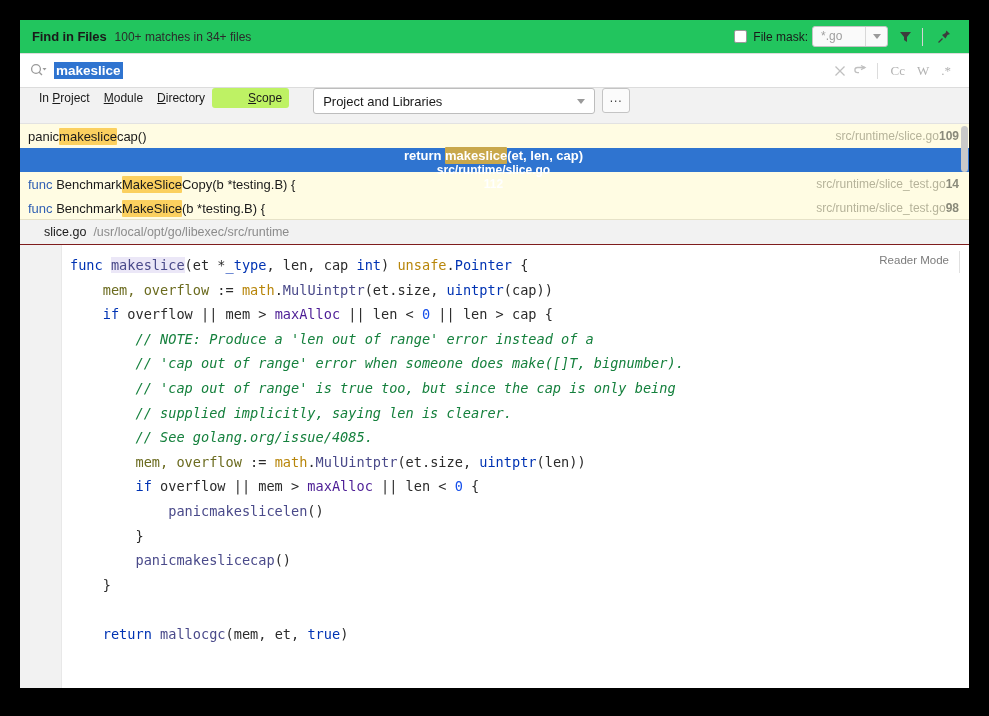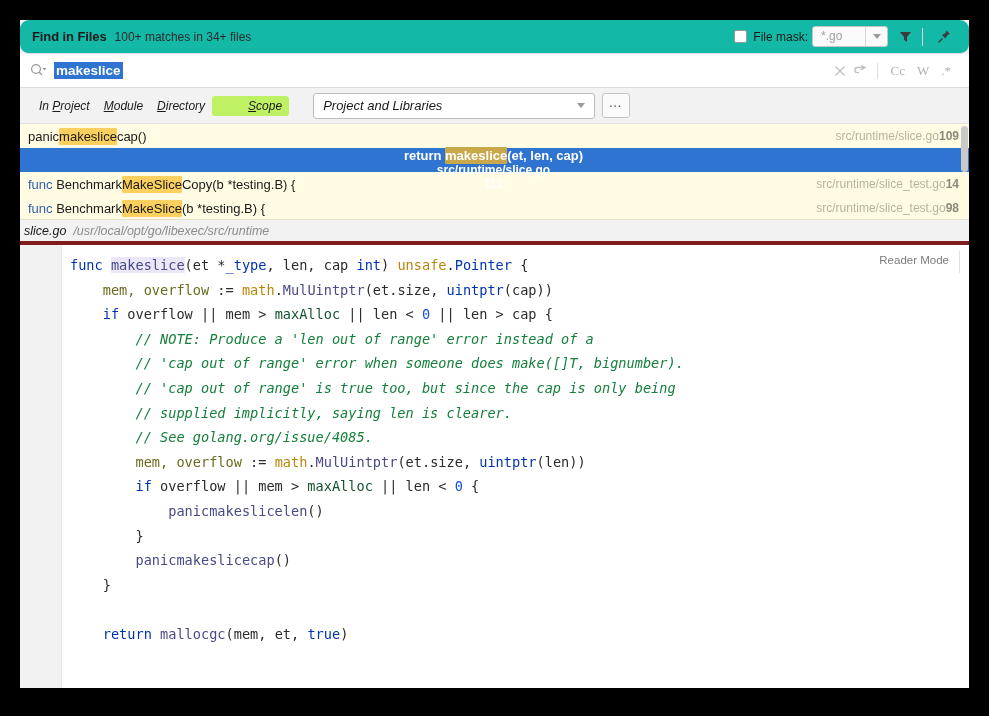--- a/index.html
+++ b/index.html
@@ -17,23 +17,22 @@
     background: #f2f2f2;
     display: flex; flex-direction: column;
     overflow: hidden;
   }
 
   
   .header {
     height: 34px; min-height: 34px;
     display: flex; align-items: center;
     padding: 0 12px 0 12px;
-    background: #14b8a6;
+    background: #22c55e;
     border-bottom: 1px solid #dcdcdc;
-    border-radius: 9px;
   }
   .title {
     font-size: 13px; font-weight: bold; color: #1a1a1a;
     letter-spacing: -0.1px;
   }
   .subtitle {
     font-size: 12px; color: #2b2b2b; margin-left: 8px;
   }
   .header-spacer { flex: 1; }
   .mask-check {
@@ -87,25 +86,24 @@
   }
   .sr-sep { width: 1px; height: 16px; background: #dcdcdc; margin: 0 7px; }
   .sr-toggle {
     font-size: 13px; color: #b2b2b2; padding: 0 6px;
     font-family: "Liberation Serif", serif;
   }
 
   
   .scoperow {
     height: 36px; min-height: 36px;
-    display: flex; align-items: center;
+    display: flex; align-items: flex-start;
     padding: 0 12px 0 12px;
     background: #f2f2f2;
     border-bottom: 1px solid #e2e2e2;
-    font-style: italic;
   }
   .scope-tabs { display: flex; align-items: center; gap: 0px; }
   .scope-tab {
     font-size: 12px; color: #1a1a1a; padding: 3px 7px;
     border-radius: 3px; white-space: nowrap;
   }
   .scope-tab.sel { background: #bef264; padding-left: 36px; }
   .scope-tab u { text-decoration: underline; }
   .scope-combo {
     margin-left: 24px; width: 282px; height: 26px;
@@ -148,22 +146,22 @@
     background: transparent;
   }
   .res-thumb {
     position: absolute; right: 1px; top: 2px; width: 7px; height: 46px;
     background: #c9c9c9; border-radius: 4px;
   }
 
   
   .breadcrumb {
     height: 26px; min-height: 26px; display: flex; align-items: center;
-    padding-left: 4px; background: #f2f2f2;
-    border-top: 1px solid #e6e2c8; border-bottom: 4px solid #7f1d1d; font-style: italic;
+    padding-left: 24px; background: #f2f2f2;
+    border-top: 1px solid #e6e2c8; border-bottom: 1px solid #7f1d1d;
   }
   .bc-file { font-size: 12.5px; color: #1a1a1a; }
   .bc-path { font-size: 12.5px; color: #8c8c8c; margin-left: 7px; }
 
   
   .preview {
     flex: 1; background: #ffffff; position: relative; overflow: hidden;
     padding-top: 6px;
   }
   .gutter {
@@ -181,21 +179,21 @@
   .code {
     position: relative; margin-left: 50px; padding-top: 2px;
     font-family: "DejaVu Sans Mono", monospace;
     font-size: 13.6px; line-height: 24.6px; white-space: pre;
     color: #2b2b2b;
   }
   .code .kw   { color: #0033b3; }
   .code .fn   { color: #4a4a8a; }
   .code .fnm  { background: #ebe7f7; }
   .code .typ  { color: #0033b3; }
-  .code .cnst { color: #14532d; }
+  .code .cnst { color: #4c1d95; }
   .code .num  { color: #1750eb; }
   .code .var  { color: #6b6b1f; }
   .code .cm   { color: #15803d; font-style: italic; }
   .code .pkgo { color: #b8860b; margin-top: 36px; }
 
   
   .footer {
     height: 44px; min-height: 44px; display: flex; align-items: center;
     padding: 0 14px 0 14px; background: #f0f0f0;
     border-top: 1px solid #dcdcdc;

